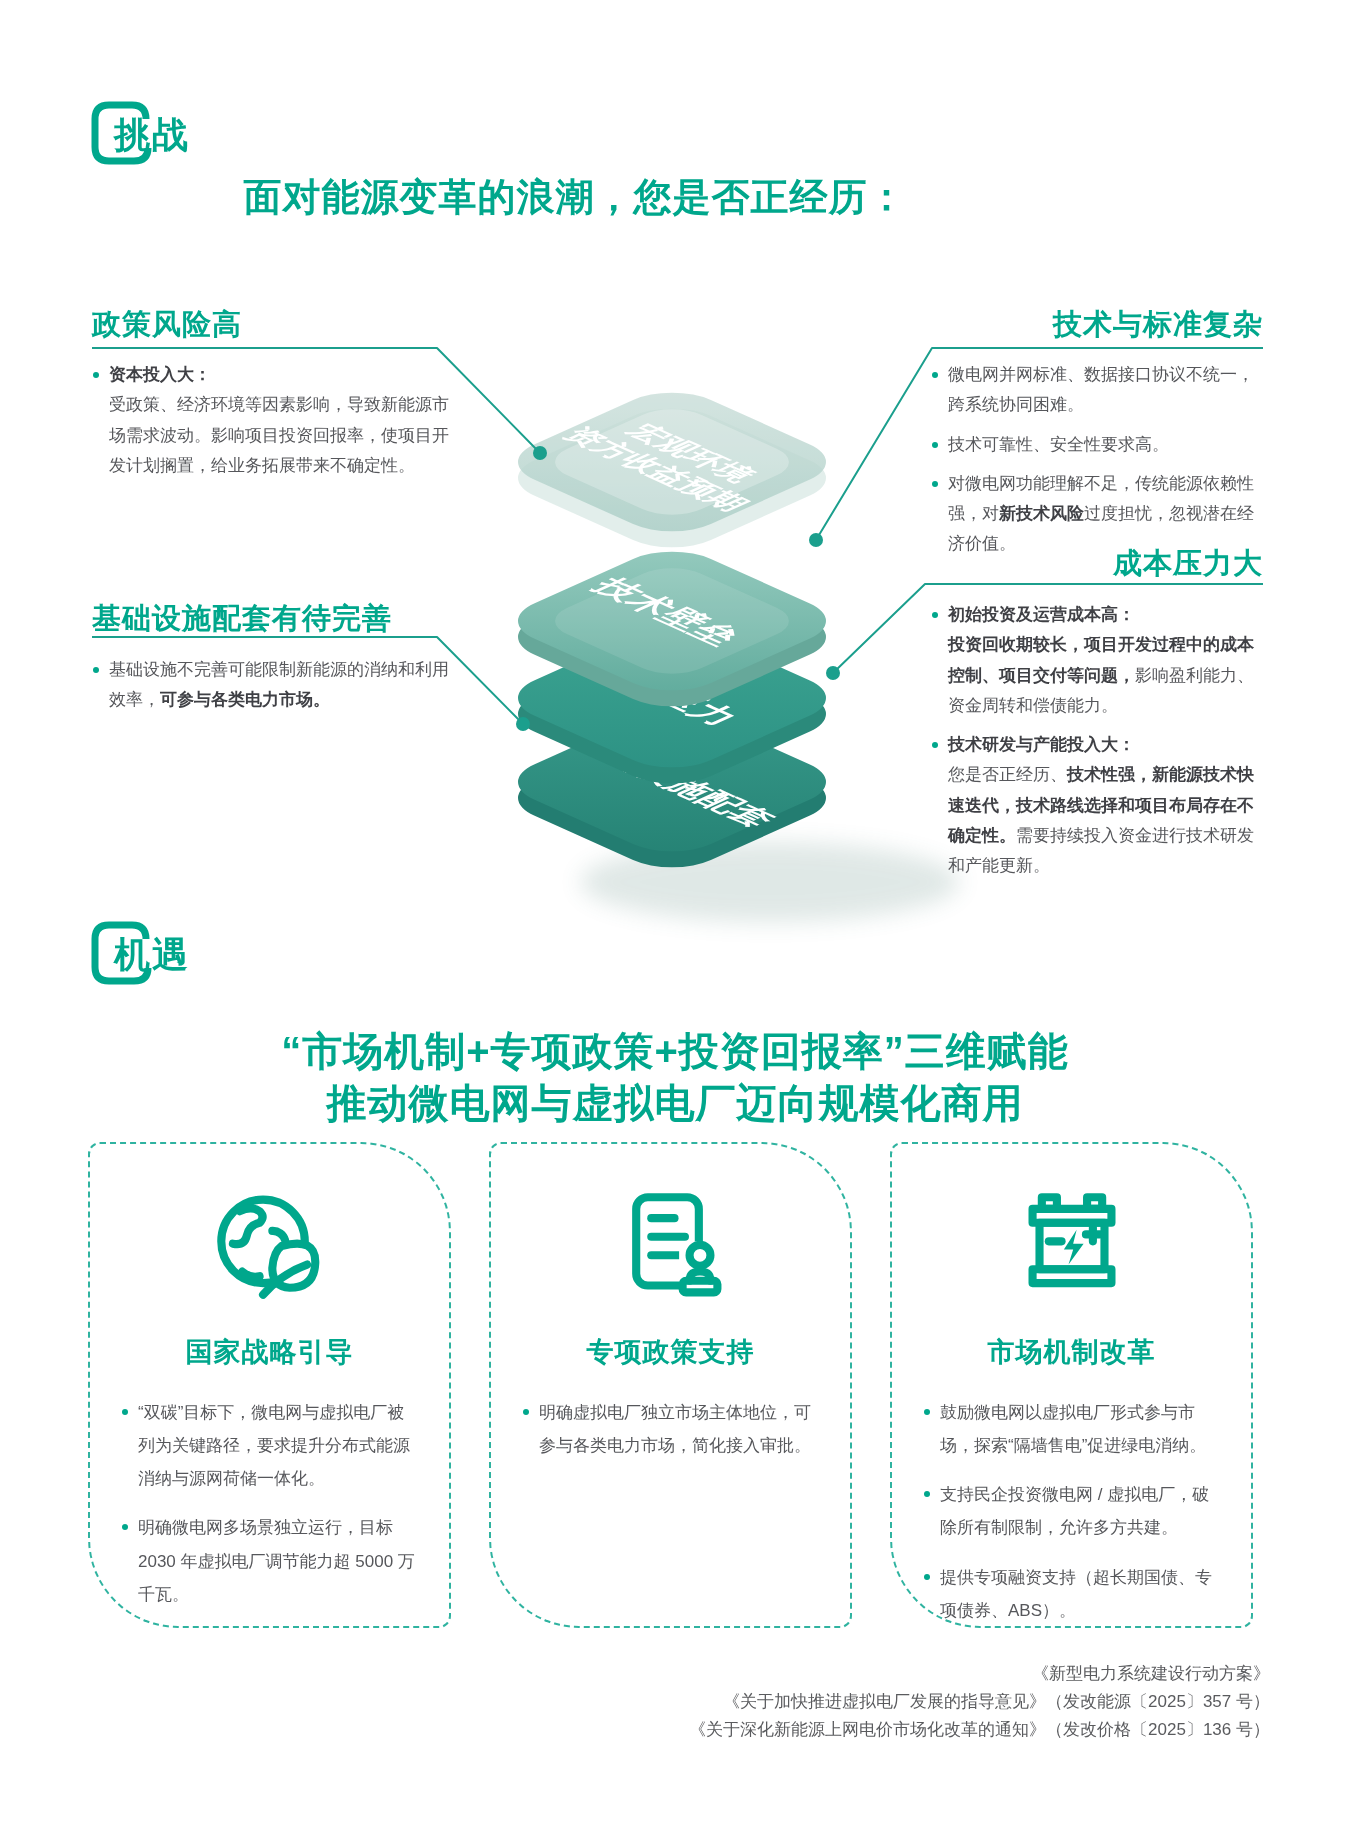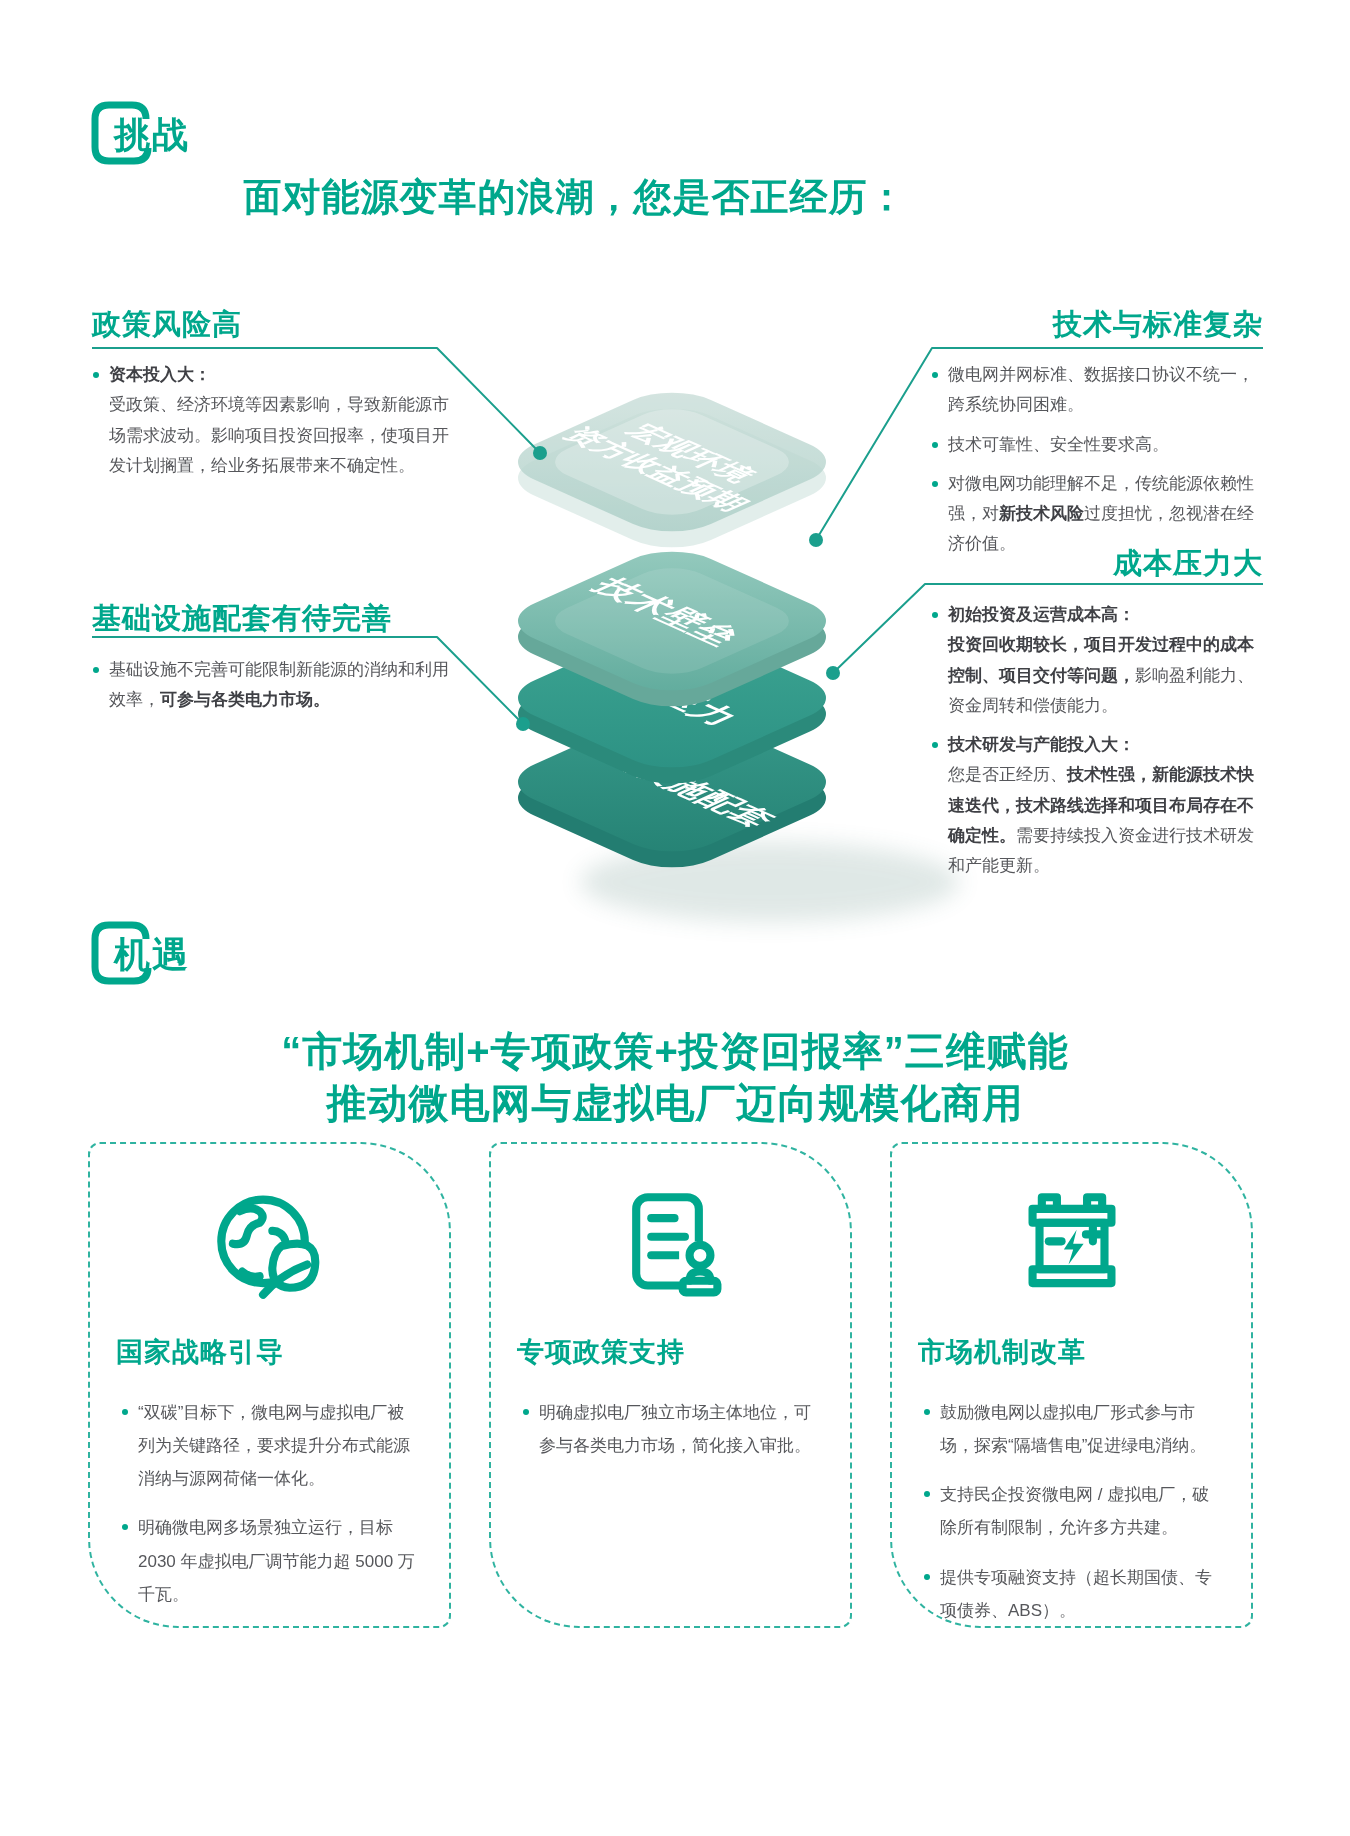--- a/index.html
+++ b/index.html
@@ -25,21 +25,21 @@
   .body-col li::before{content:"";position:absolute;left:1px;top:12px;width:6px;height:6px;
                        border-radius:50%;background:#00a78c;}
   .lead{display:block;font-weight:bold;color:#3f4045;}
   .seg-b{font-weight:bold;color:#3f4045;}
   
   .cards{position:absolute;left:88px;top:1142px;width:1165px;height:486px;
          display:flex;gap:38px;z-index:3;}
   .card{flex:1;border:2px dashed #2fb3a0;border-radius:12px 90px 12px 90px;
         box-sizing:border-box;padding:28px 26px 20px;}
   .card-icon-wrap{height:148px;display:flex;align-items:center;justify-content:center;}
-  .card-title{text-align:left;font-size:27px;font-weight:bold;color:#00a78c;
+  .card-title{text-align:center;font-size:27px;font-weight:bold;color:#00a78c;
               margin-top:14px;letter-spacing:1px;}
   .card ul{margin:26px 4px 0;padding:0;list-style:none;font-size:17px;line-height:1.95;color:#56575b;}
   .card li{position:relative;padding-left:18px;margin-bottom:16px;}
   .card li::before{content:"";position:absolute;left:2px;top:13px;width:6px;height:6px;
                    border-radius:50%;background:#00a78c;}
   
   .footer{position:absolute;right:80px;top:1660px;text-align:right;font-size:17px;
           line-height:1.65;color:#5a5b5e;z-index:3;}
   
   #diagram-svg{position:absolute;left:0;top:0;z-index:1;pointer-events:none;}
@@ -260,14 +260,19 @@
         <li>
           <span>鼓励微电网以虚拟电厂形式参与市场，探索“隔墙售电”促进绿电消纳。</span></li>
         <li>
           <span>支持民企投资微电网 / 虚拟电厂，破除所有制限制，允许多方共建。</span></li>
         <li>
           <span>提供专项融资支持（超长期国债、专项债券、ABS）。</span></li>
       </ul>
     </div>
   </div>
 
+  <div class="footer">
+    <div>《新型电力系统建设行动方案》</div>
+    <div>《关于加快推进虚拟电厂发展的指导意见》（发改能源〔2025〕357 号）</div>
+    <div>《关于深化新能源上网电价市场化改革的通知》（发改价格〔2025〕136 号）</div>
+  </div>
 
 </div>
 
 </body></html>

